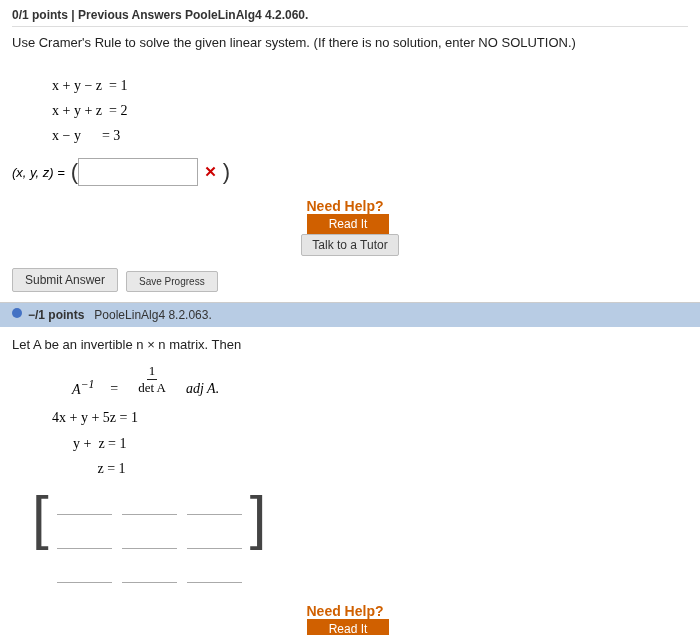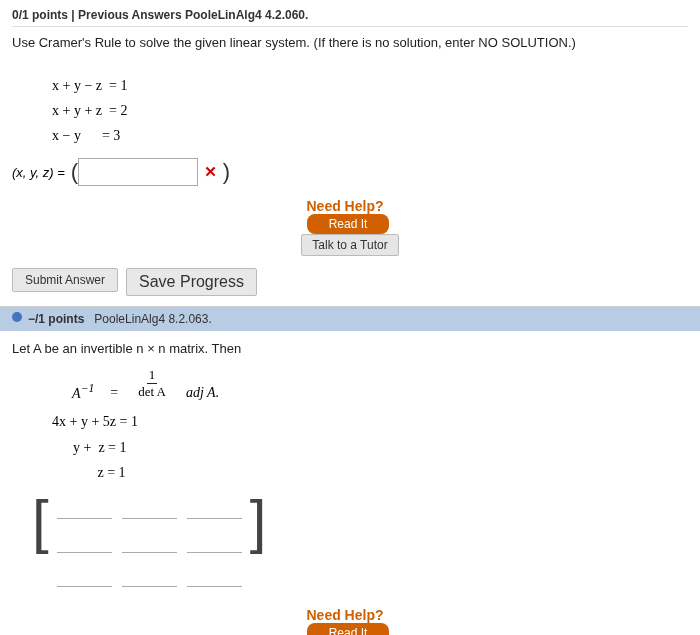--- a/index.html
+++ b/index.html
@@ -88,51 +88,51 @@
       margin-right: 10px;
     }
     .btn-read-it {
       background: #d06000;
       color: #fff;
       border: none;
       padding: 3px 22px;
       font-size: 12px;
       cursor: pointer;
       margin-right: 4px;
-      border-radius: 8px;
+      border-radius: 0;
     }
     .btn-talk-tutor {
       background: #e5e5e5;
       color: #333;
       border: 1px solid #bbb;
       padding: 3px 10px;
       font-size: 12px;
       cursor: pointer;
       border-radius: 2px;
     }
     .submit-row {
       display: flex;
-      align-items: flex-start;
+      align-items: flex-end;
       gap: 8px;
     }
     .btn-submit {
       background: #e8e8e8;
       color: #333;
       border: 1px solid #bbb;
       padding: 4px 12px;
       font-size: 12px;
       cursor: pointer;
       border-radius: 2px;
     }
     .btn-save {
       background: #e8e8e8;
       color: #333;
       border: 1px solid #bbb;
       padding: 4px 12px;
-      font-size: 16px;
+      font-size: 10px;
       cursor: pointer;
       border-radius: 2px;
     }
     
     .section2-header-bar {
       background: #b8cce4;
       padding: 5px 12px;
       font-size: 12px;
       color: #333;
       display: flex;

